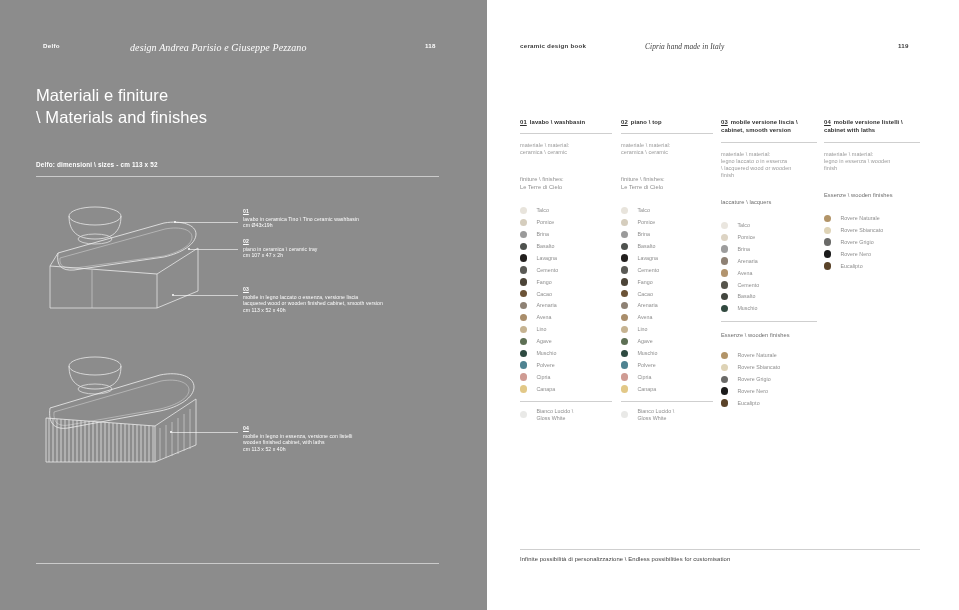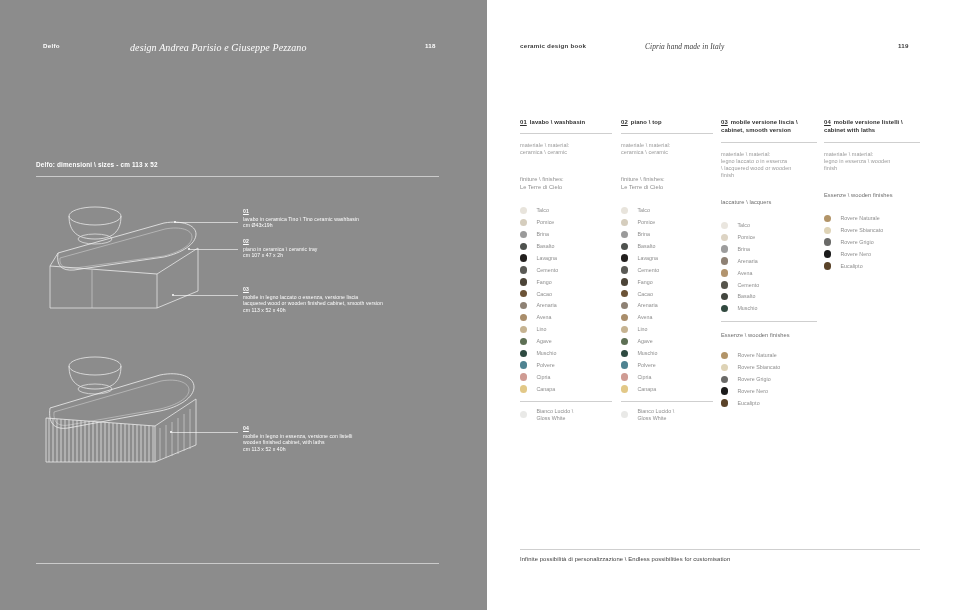--- a/index.html
+++ b/index.html
@@ -94,20 +94,24 @@
 <body>
 
 <div class="spread">
 
   <div class="page-left">
 
     <div class="runhead l-brand">Delfo</div>
     <div class="runhead l-design">design Andrea Parisio e Giuseppe Pezzano</div>
     <div class="runhead l-folio">118</div>
 
+    <div class="title">
+      <span>Materiali e finiture</span>
+      <span class="l2">\ Materials and finishes</span>
+    </div>
 
     <div class="sizes-label">Delfo: dimensioni \ sizes - cm 113 x 52</div>
     <div class="rule-top"></div>
     <div class="rule-bottom"></div>
 
     <div class="drawing" style="left:36px;top:196px;">
       <svg width="210" height="118" viewBox="0 0 210 118">
         <g fill="none" stroke="#e9e9e9" stroke-width="0.8" stroke-linejoin="round">
 
           <ellipse cx="59" cy="20" rx="26" ry="9"></ellipse>

